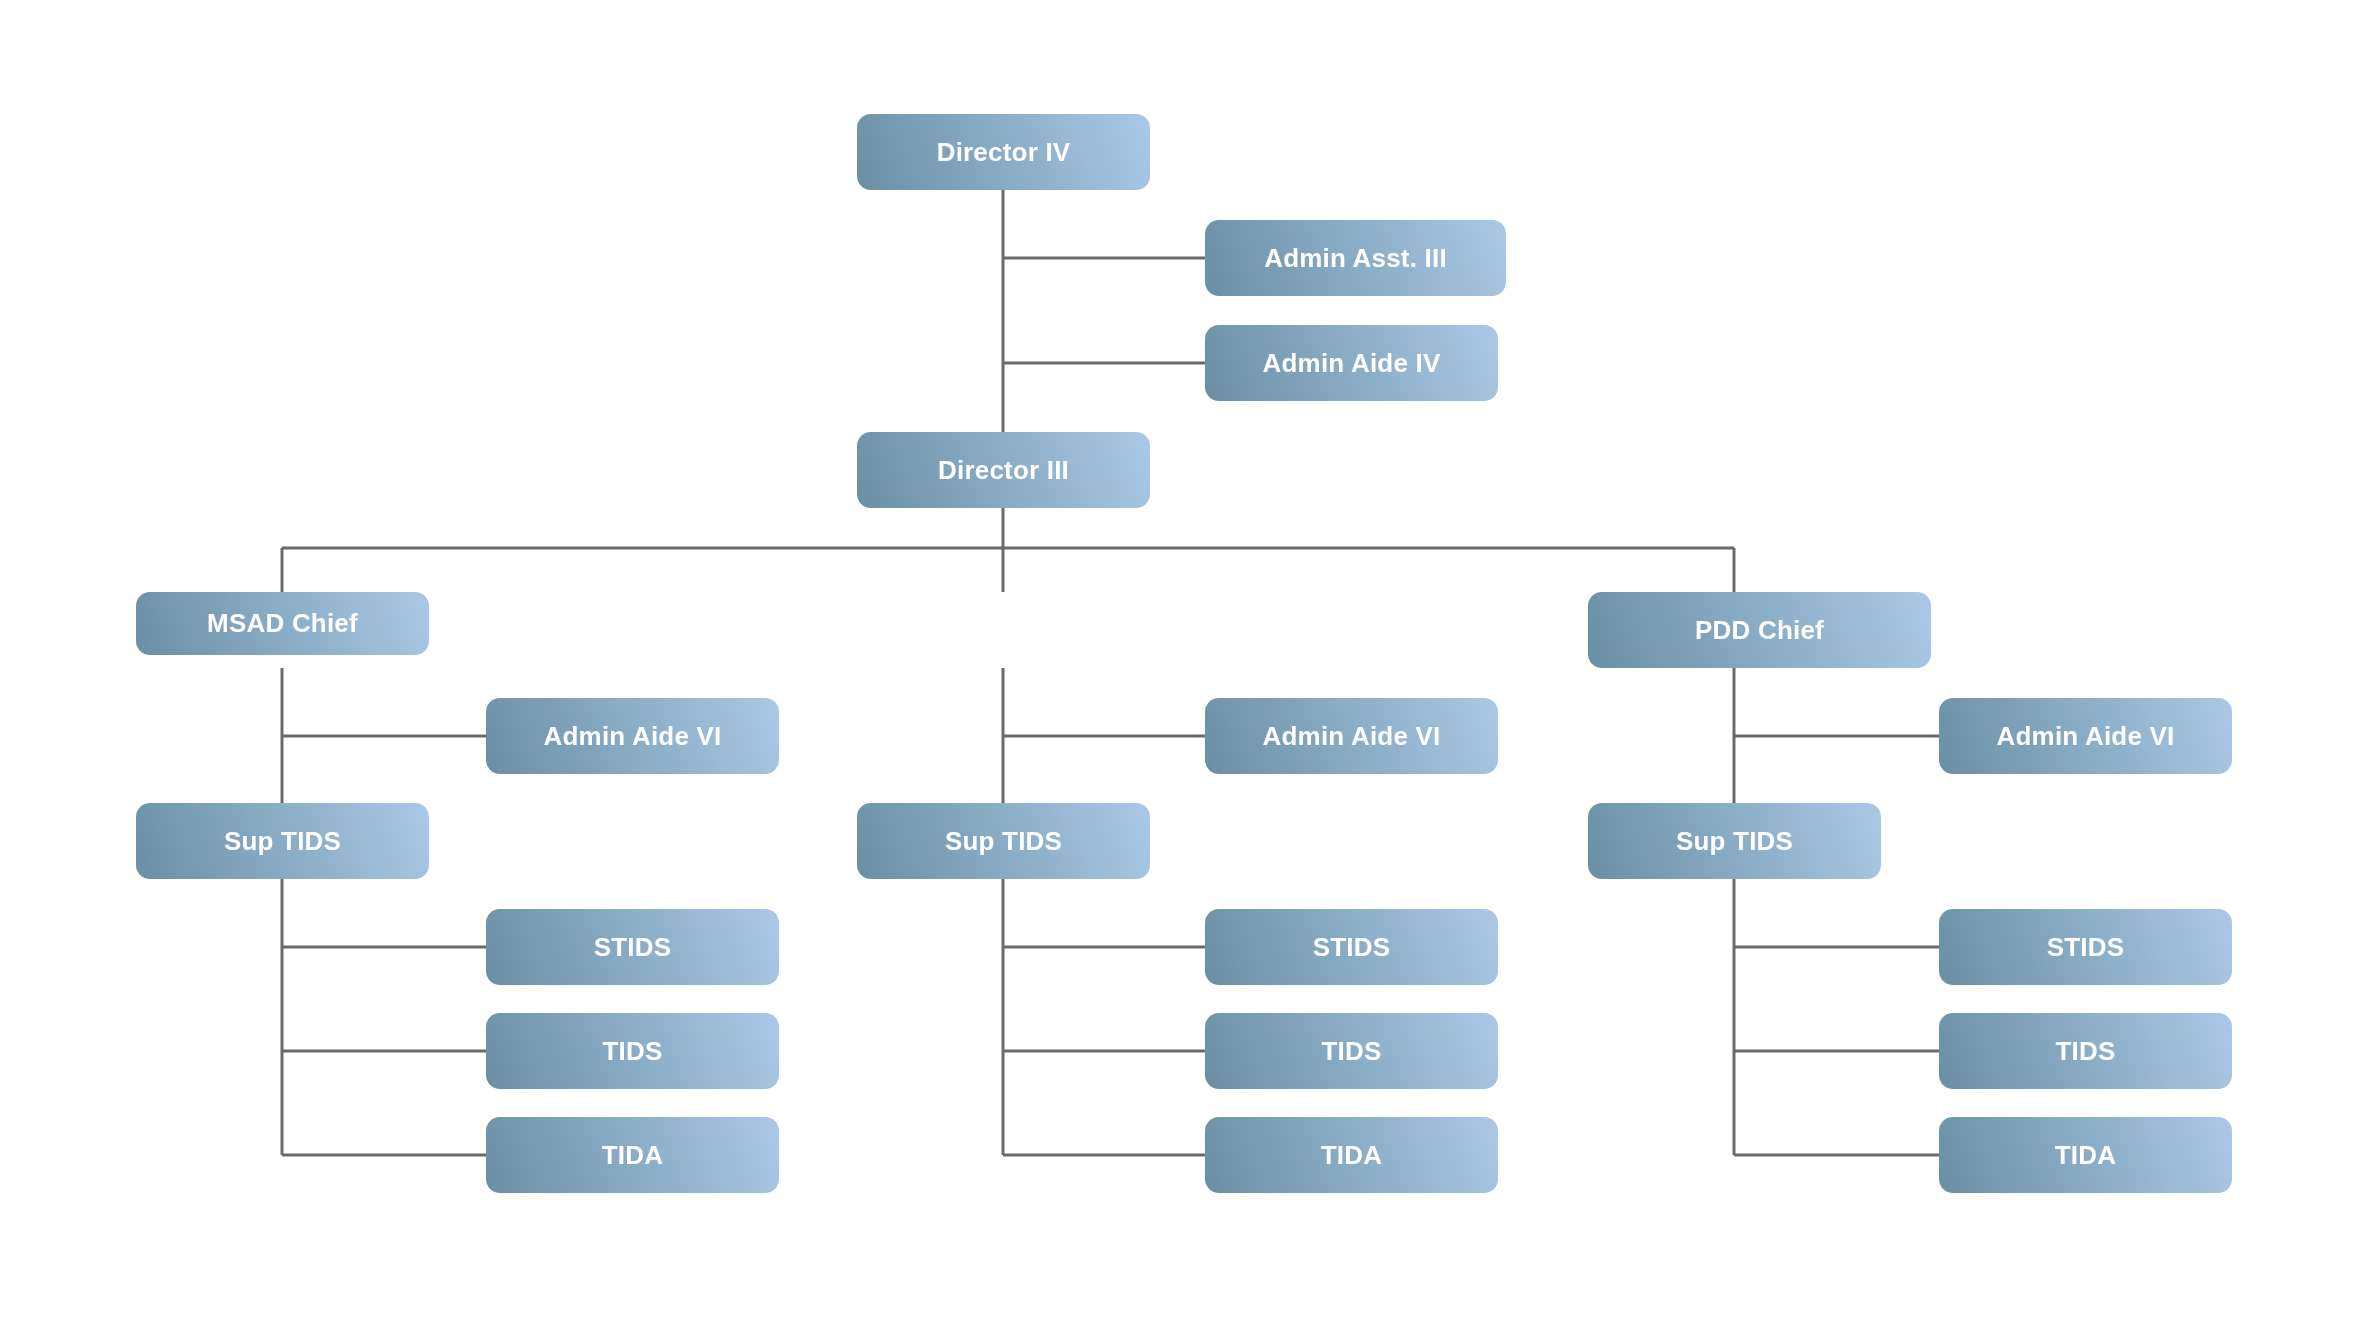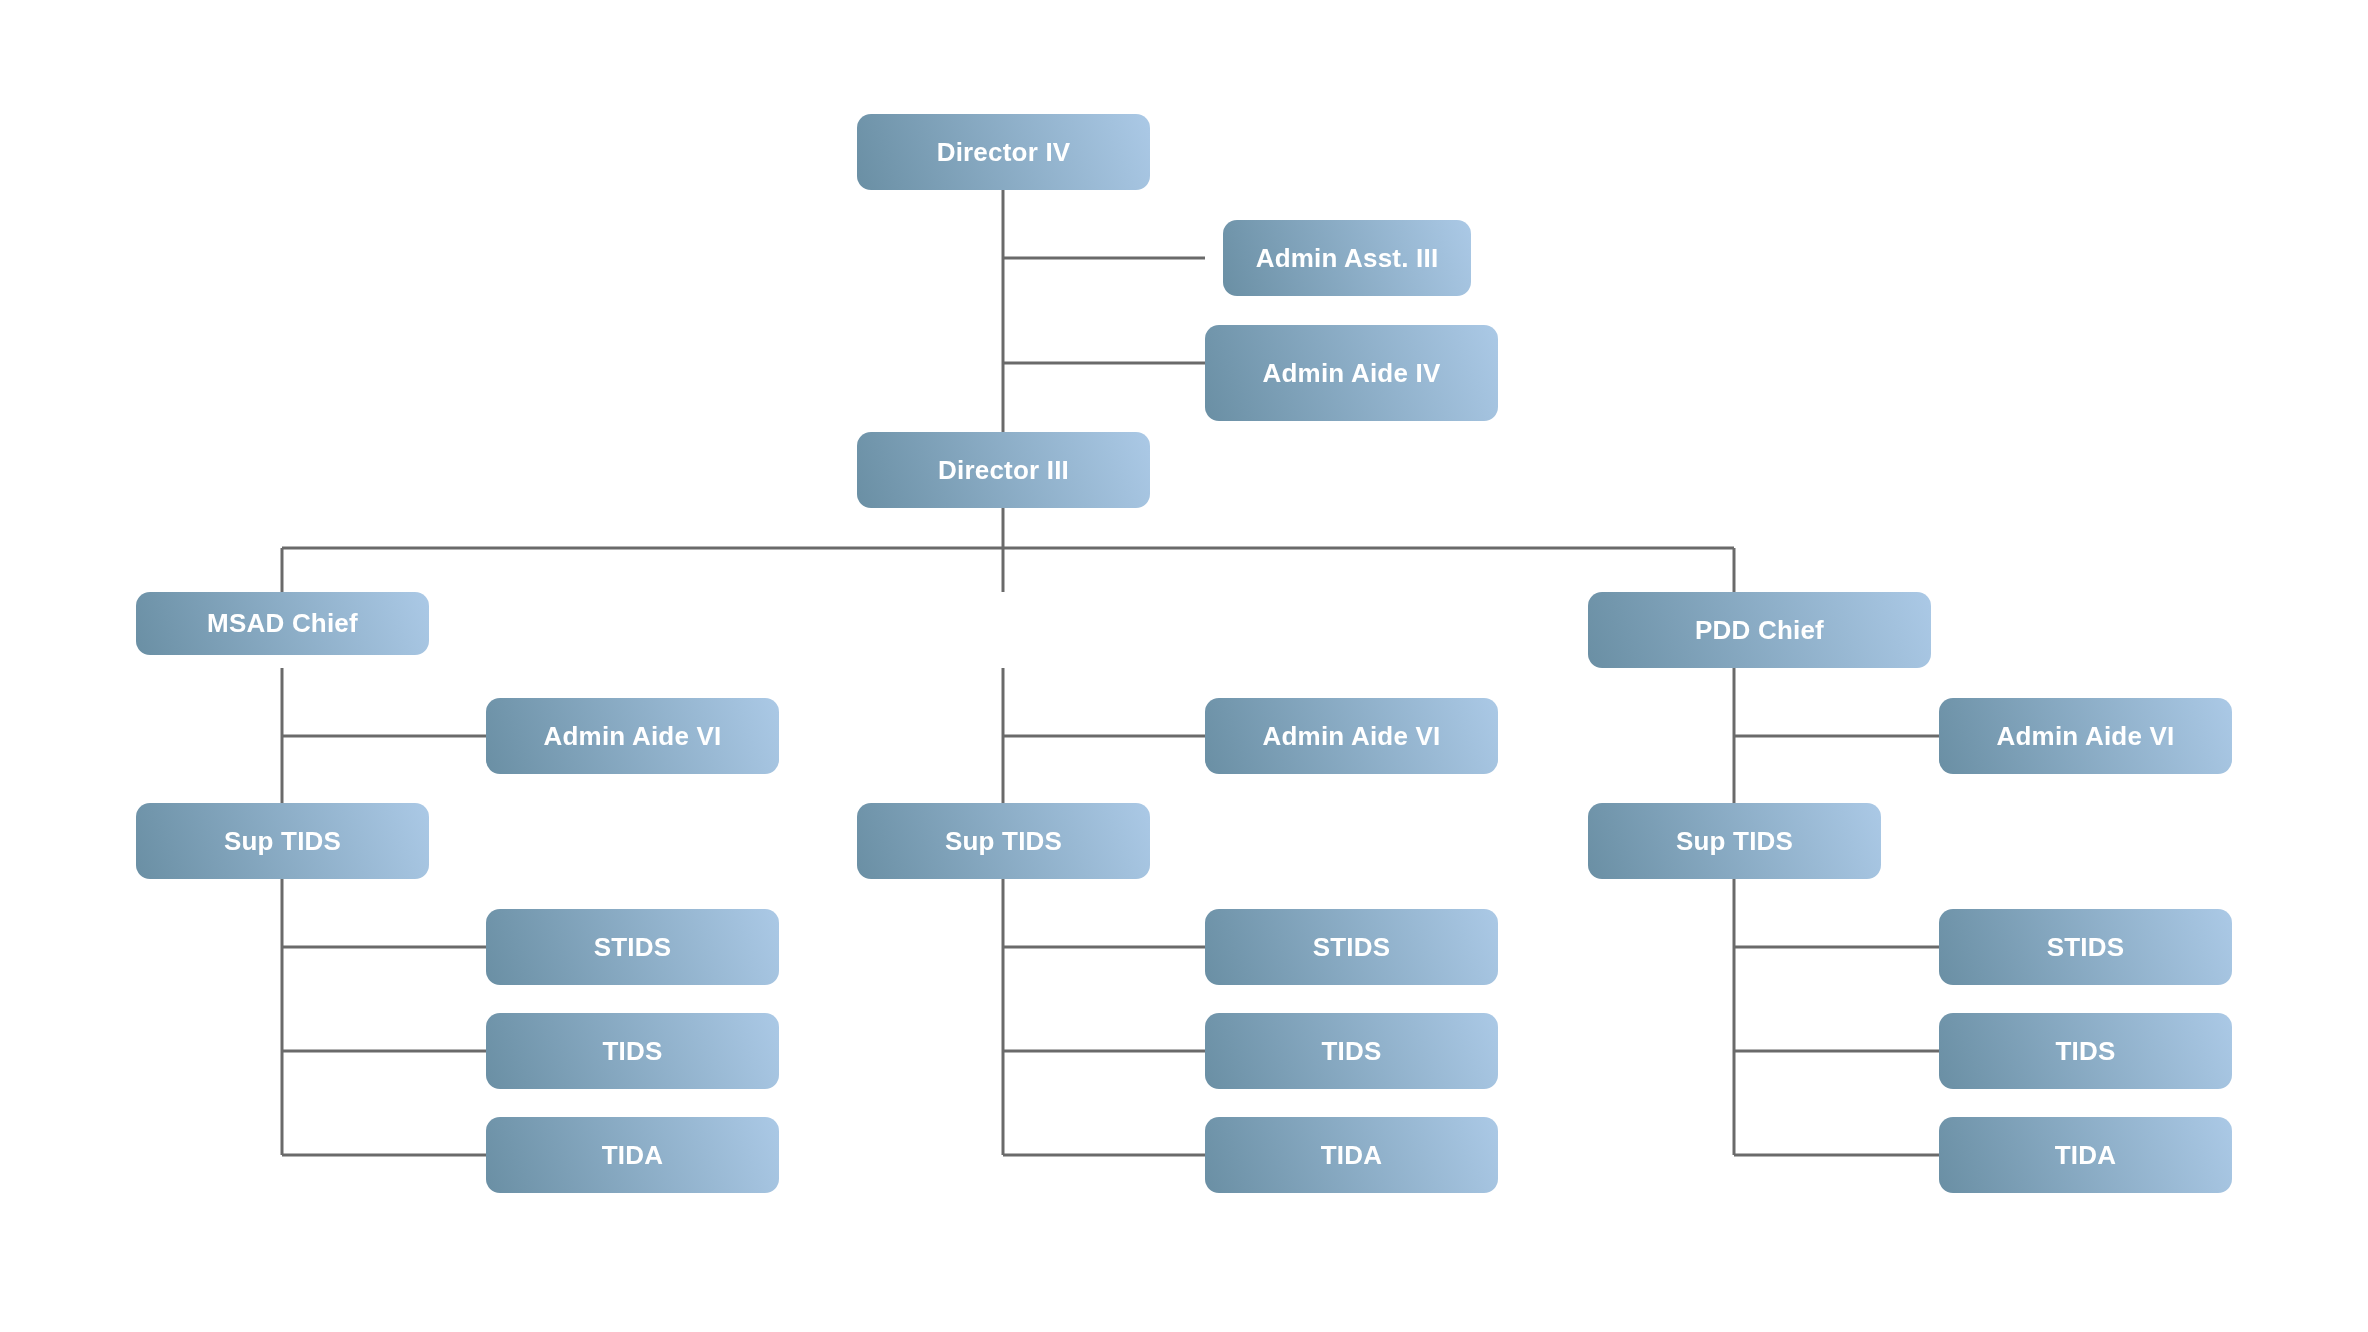--- a/index.html
+++ b/index.html
@@ -70,24 +70,24 @@
       <line x1="1734" y1="736" x2="1939" y2="736" stroke="#6a6a6a" stroke-width="3"></line>
       <line x1="1734" y1="879" x2="1734" y2="1155" stroke="#6a6a6a" stroke-width="3"></line>
       <line x1="1734" y1="947" x2="1939" y2="947" stroke="#6a6a6a" stroke-width="3"></line>
       <line x1="1734" y1="1051" x2="1939" y2="1051" stroke="#6a6a6a" stroke-width="3"></line>
       <line x1="1734" y1="1155" x2="1939" y2="1155" stroke="#6a6a6a" stroke-width="3"></line>
     </svg>
 
 <div class="node" style="left: 857px; top: 114px; width: 293px; height: 76px; border-radius: 14px;">
       <span class="node-label">Director IV</span>
     </div>
-    <div class="node" style="left: 1205px; top: 220px; width: 248px; height: 76px; border-radius: 14px; margin-left: 18px;">
+    <div class="node" style="left: 1205px; top: 220px; width: 301px; height: 76px; border-radius: 14px;">
       <span class="node-label">Admin Asst. III</span>
     </div>
-    <div class="node" style="left: 1205px; top: 325px; width: 293px; height: 96px; border-radius: 14px;">
+    <div class="node" style="left: 1205px; top: 325px; width: 293px; height: 76px; border-radius: 14px;">
       <span class="node-label">Admin Aide IV</span>
     </div>
     <div class="node" style="left: 857px; top: 432px; width: 293px; height: 76px; border-radius: 14px;">
       <span class="node-label">Director III</span>
     </div>
     <div class="node" style="left: 136px; top: 592px; width: 293px; height: 63px; border-radius: 14px;">
       <span class="node-label">MSAD Chief</span>
     </div>
     <div class="node" style="left: 1588px; top: 592px; width: 343px; height: 76px; border-radius: 14px;">
       <span class="node-label">PDD Chief</span>

